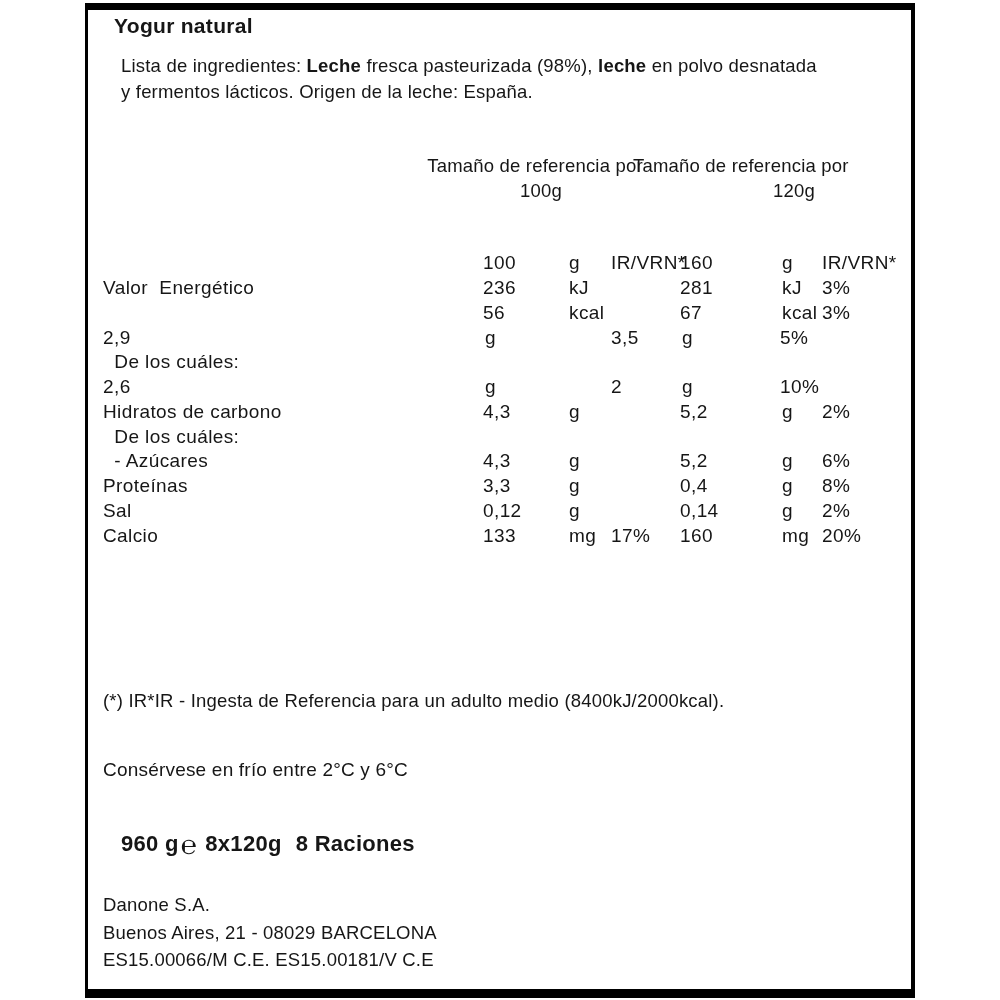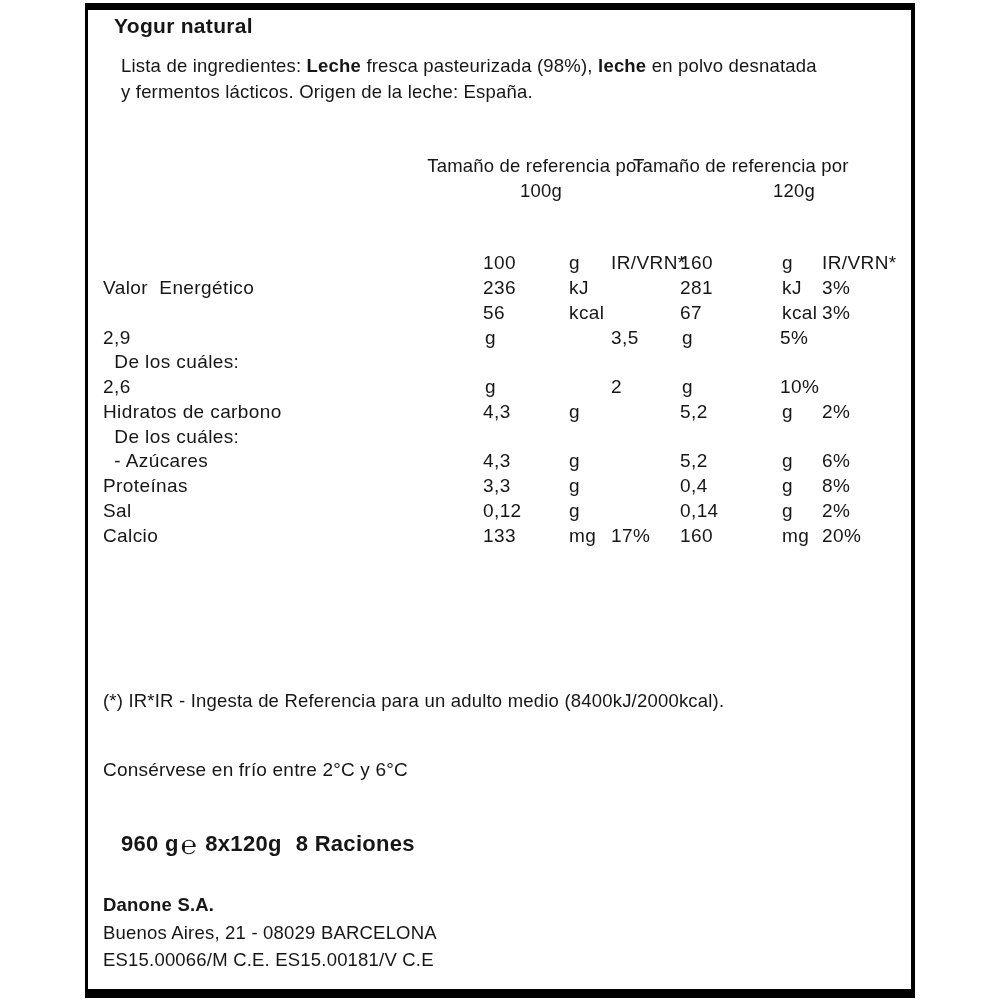--- a/index.html
+++ b/index.html
@@ -34,21 +34,21 @@
   .c.num,.c.num2,.c.ir,.c.ir2{text-align:left;}
   .c.unit{text-align:left;padding-left:2px;}
   .subheader{position:absolute;left:103px;top:251px;width:792px;}
   .rows{position:absolute;left:103px;top:276px;width:792px;}
   .footnote{position:absolute;left:103px;top:690px;margin:0;font-size:18.5px;letter-spacing:.2px;}
   .storage{position:absolute;left:103px;top:759px;margin:0;font-size:19px;letter-spacing:.2px;}
   .weight{position:absolute;left:103px;top:812px;margin:18px;font-size:22px;font-weight:bold;letter-spacing:.3px;}
   .weight .esign{font-weight:400;font-size:27px;margin:0 8px 0 2px;vertical-align:-3px;}
   .weight .pack{margin-right:14px;}
   .mfr{position:absolute;left:103px;top:891px;font-size:18.5px;line-height:27.5px;letter-spacing:.2px;}
-  .mfr-name{font-weight:bold;}
+  .mfr-name{font-weight:normal;}
 </style>
 </head>
 <body>
 
 <div class="frame"></div>
 
 <main>
 
   <h1 class="title">Yogur natural</h1>
 

